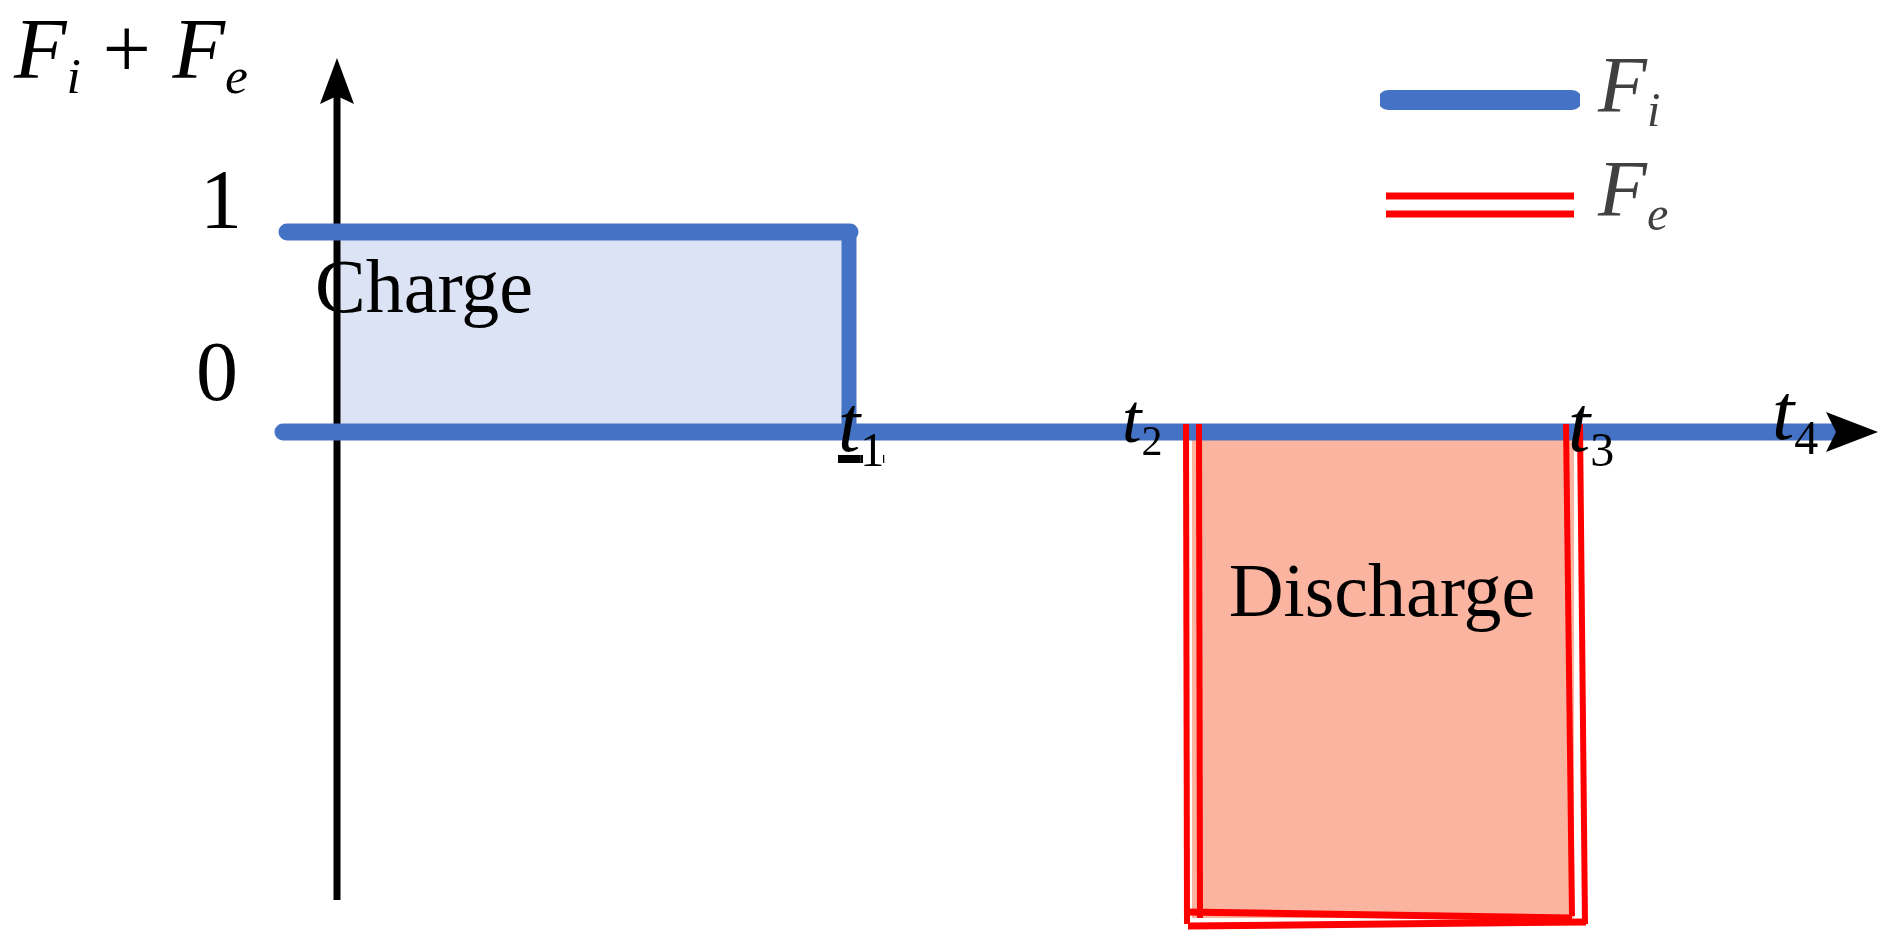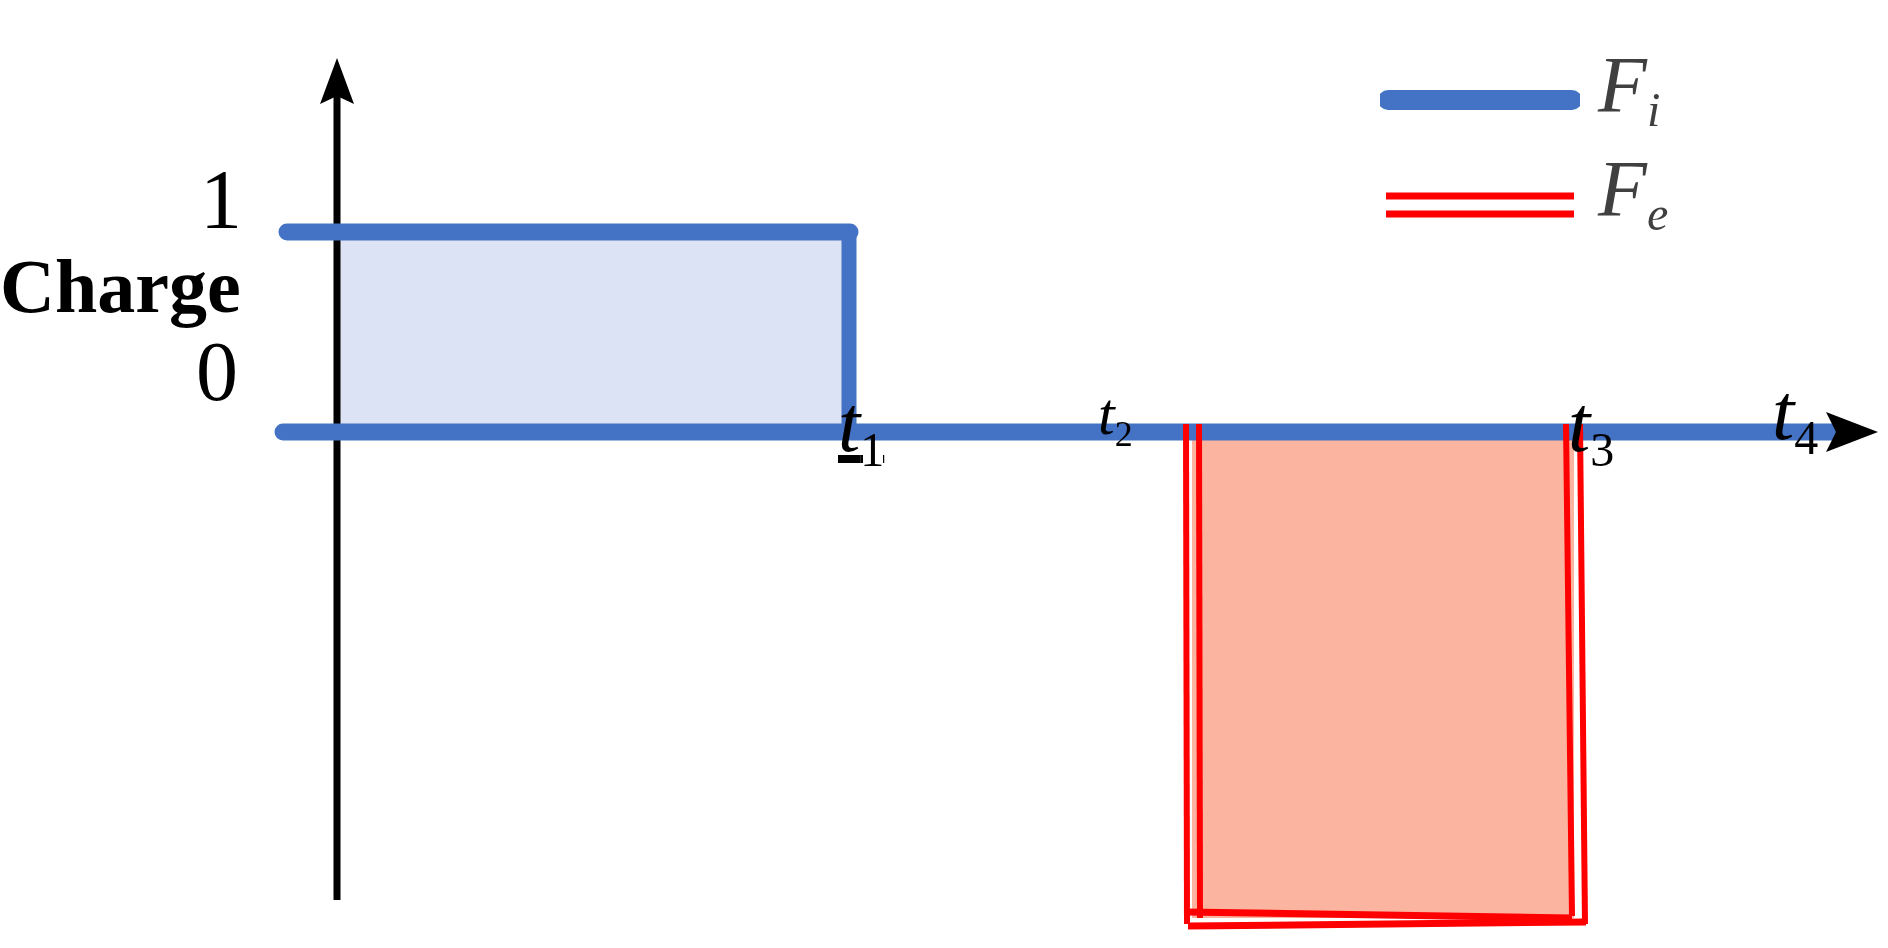--- a/index.html
+++ b/index.html
@@ -15,26 +15,26 @@
   
   #ylabel{left:14px;top:6px;font-size:86px;}
 
   
   #tick-one{left:200px;top:158px;font-size:84px;font-style:normal;}
   #tick-zero{left:196px;top:330px;font-size:84px;font-style:normal;}
   #tick-cd{left:70px;top:812px;font-size:84px;}
 
   
   #t1{left:838px;top:384px;font-size:80px;text-decoration:underline;}
-  #t2{left:1098px;top:384px;font-size:60px;}
+  #t2{left:1122px;top:384px;font-size:70px;}
   #t3{left:1568px;top:384px;font-size:80px;}
   #t4{left:1772px;top:372px;font-size:80px;}
 
   
-  #charge-text{left:0;top:248px;width:848px;text-align:left;font-size:76px;font-style:normal;font-weight:bold;}
+  #charge-text{left:0;top:248px;width:848px;text-align:center;font-size:76px;font-style:normal;}
   #discharge-text{left:1190px;top:552px;width:384px;text-align:center;font-size:76px;font-style:normal;}
 
   
   #vec{position:absolute;left:0;top:0;width:1888px;height:948px;}
 
   
   #legend{position:absolute;left:1380px;top:48px;}
   .leg-row{position:relative;height:104px;}
   .leg-key{position:absolute;left:0;top:0;width:200px;height:104px;}
   .leg-txt{position:absolute;left:218px;top:-8px;font-size:80px;color:#404040;}
@@ -72,36 +72,38 @@
       <line x1="1199" y1="424" x2="1200" y2="918" stroke-width="6"></line>
 
       <line x1="1566" y1="424" x2="1572" y2="916" stroke-width="6"></line>
       <line x1="1580" y1="424" x2="1585" y2="924" stroke-width="6"></line>
 
       <line x1="1185" y1="912" x2="1572" y2="918" stroke-width="7"></line>
       <line x1="1188" y1="926" x2="1586" y2="922" stroke-width="7"></line>
     </g>
   </svg>
 
+  <div class="lbl math" id="ylabel"><span>F</span><span class="sub">i</span><span style="font-style:normal;">&nbsp;</span><span style="font-style:normal;">+</span><span style="font-style:normal;">&nbsp;</span><span>F</span><span class="sub">e</span></div>
 
   <div class="lbl" id="tick-one">1</div>
 
   <div class="lbl" id="tick-zero">0</div>
 
 
   <div class="lbl math" id="t1"><span>t</span><span class="subn">1</span></div>
 
   <div class="lbl math" id="t2"><span>t</span><span class="subn">2</span></div>
 
   <div class="lbl math" id="t3"><span>t</span><span class="subn">3</span></div>
 
   <div class="lbl math" id="t4"><span>t</span><span class="subn">4</span></div>
 
   <div class="lbl" id="charge-text">Charge</div>
 
+  <div class="lbl" id="discharge-text">Discharge</div>
 
   <div id="legend">
 
     <div class="leg-row">
       <svg class="leg-key" viewBox="0 0 200 104" xmlns="http://www.w3.org/2000/svg">
         <line x1="8" y1="52" x2="192" y2="52" stroke="#4472c4" stroke-width="20" stroke-linecap="round"></line>
       </svg>
       <div class="leg-txt math"><span>F</span><span class="sub">i</span></div>
     </div>
 

